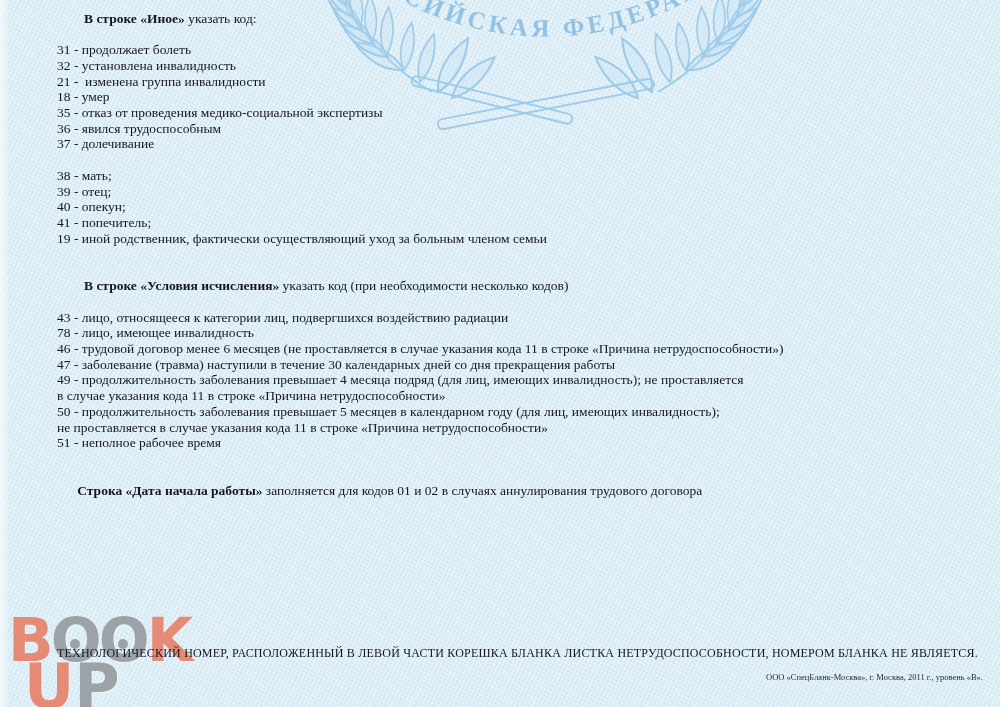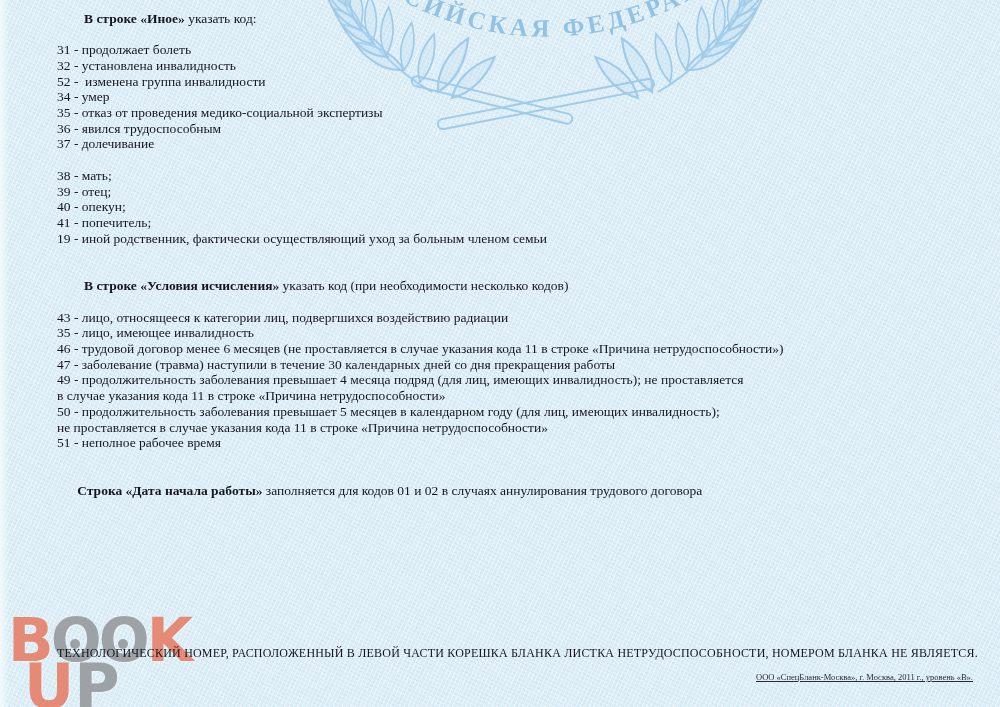--- a/index.html
+++ b/index.html
@@ -46,22 +46,22 @@
   }
   .line{white-space:pre-wrap;}
   .b{font-weight:bold;margin-top:24px;}
   .section-gap{margin-top:16px;}
   .note{margin-top:16px;font-family:Liberation Serif, serif;}
   .technote{
     position:absolute;left:57px;top:646px;z-index:3;
     font-size:12px;letter-spacing:.2px;white-space:nowrap;
   }
   .publisher{
-    position:absolute;right:27px;top:672px;z-index:3;
-    font-size:8.5px;color:#2a2a33;text-decoration:underline;
+    position:absolute;right:17px;top:672px;z-index:3;
+    font-size:8.5px;color:#2a2a33;
   }
 </style>
 </head>
 <body>
 
 <div class="page">
 
   <svg class="wreath" viewBox="0 0 450 145" aria-hidden="true">
     <defs>
       <path id="leaf" d="M0 0 C -9 -10 -13 -26 -7 -45 C 3 -30 5 -13 0 0 Z"></path>
@@ -106,22 +106,22 @@
   <div class="content">
 
     <div class="section">
       <div class="line heading">
         <span class="b">В строке «Иное»</span><span> указать код:</span>
       </div>
       <div>
 
       <div class="line item">31 - продолжает болеть</div>
           <div class="line item">32 - установлена инвалидность</div>
-          <div class="line item">52 -  изменена группа инвалидности</div>
-          <div class="line item">34 - умер</div>
+          <div class="line item">21 -  изменена группа инвалидности</div>
+          <div class="line item">18 - умер</div>
           <div class="line item">35 - отказ от проведения медико-социальной экспертизы</div>
           <div class="line item">36 - явился трудоспособным</div>
           <div class="line item">37 - долечивание</div>
         </div>
     </div>
 
     <div class="section section-gap">
       <div>
 
       <div class="line item">38 - мать;</div>
@@ -132,21 +132,21 @@
         </div>
     </div>
 
     <div class="section section-gap">
       <div class="line heading">
         <span class="b">В строке «Условия исчисления»</span><span> указать код (при необходимости несколько кодов)</span>
       </div>
       <div>
 
       <div class="line item">43 - лицо, относящееся к категории лиц, подвергшихся воздействию радиации</div>
-          <div class="line item">35 - лицо, имеющее инвалидность</div>
+          <div class="line item">78 - лицо, имеющее инвалидность</div>
           <div class="line item">46 - трудовой договор менее 6 месяцев (не проставляется в случае указания кода 11 в строке «Причина нетрудоспособности»)</div>
           <div class="line item">47 - заболевание (травма) наступили в течение 30 календарных дней со дня прекращения работы</div>
           <div class="line item">49 - продолжительность заболевания превышает 4 месяца подряд (для лиц, имеющих инвалидность); не проставляется
 в случае указания кода 11 в строке «Причина нетрудоспособности»</div>
           <div class="line item">50 - продолжительность заболевания превышает 5 месяцев в календарном году (для лиц, имеющих инвалидность);
 не проставляется в случае указания кода 11 в строке «Причина нетрудоспособности»</div>
           <div class="line item">51 - неполное рабочее время</div>
         </div>
     </div>
 

